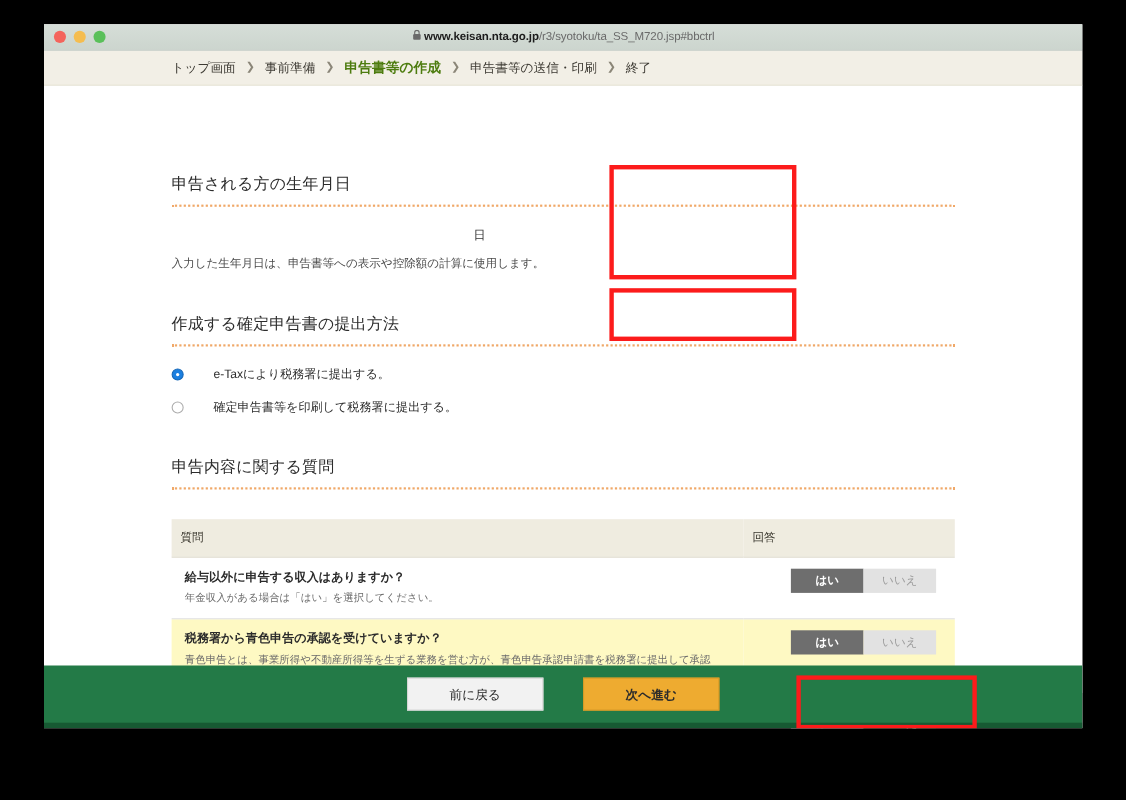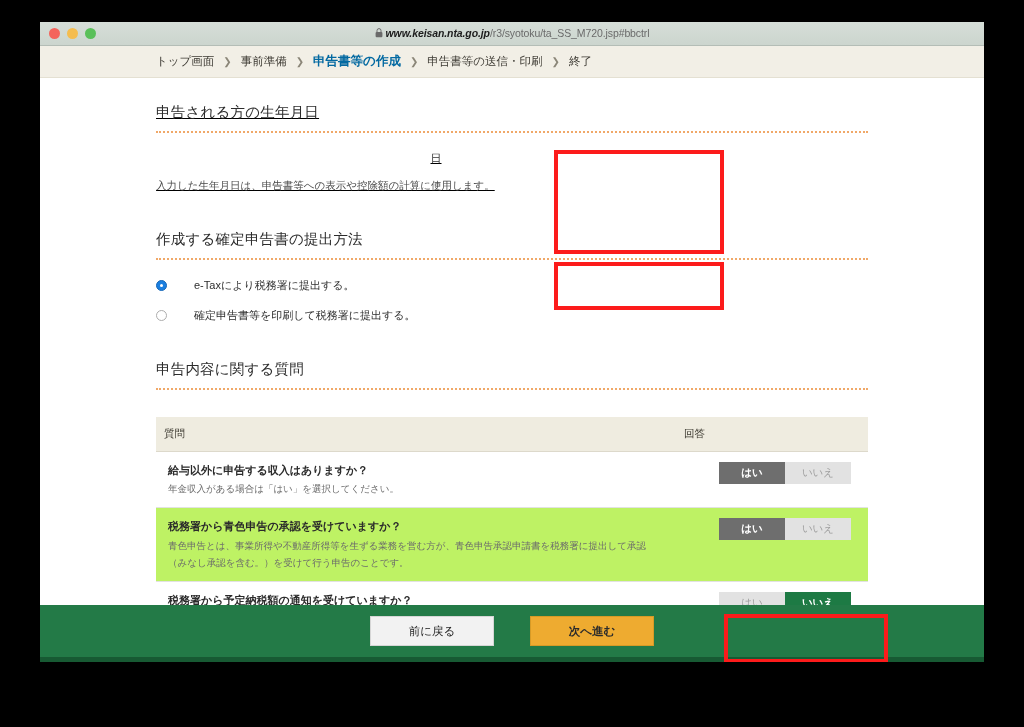--- a/index.html
+++ b/index.html
@@ -39,38 +39,38 @@
     font-size: 10.5px;
     color: #555;
     letter-spacing: -0.1px;
     pointer-events: none;
   }
   .lock-icon {
     display: inline-block;
     vertical-align: -1px;
     margin-right: 3px;
   }
-  .url-host { color: #1c1c1c; font-weight: bold; font-style: italic; }
+  .url-host { color: #1c1c1c; font-weight: bold; }
   .url-path { color: #6a6a6a; }
 
   
   .breadcrumb-bar {
     height: 32px;
     background: #f2efe6;
     border-bottom: 1px solid #e4e0d2;
     display: flex; align-items: center;
     padding-left: 116px;
   }
   .crumb {
     font-size: 11.5px;
     color: #3d3a33;
     white-space: nowrap;
   }
   .crumb.active {
-    color: #0369a1;
+    color: #4d7c0f;
     font-weight: bold;
     font-size: 12.5px;
     font-family: Liberation Serif, serif;
   }
   .crumb-sep {
     font-size: 10px;
     color: #8b8678;
     margin: 0 9px;
   }
 
@@ -146,21 +146,21 @@
     color: #3b382f;
     text-align: left;
     padding: 10px 8px;
     border-bottom: 1px solid #ddd9cb;
   }
   .qtable td {
     padding: 10px 12px;
     border-bottom: 1px solid #e2e2e2;
     vertical-align: top;
   }
-  .qtable tr.tinted td { background: #bef264; }
+  .qtable tr.tinted td { background: #fef9c3; }
   .q-title {
     font-size: 11px;
     color: #2b2b2b;
     font-weight: bold;
     line-height: 1.5;
   }
   .q-sub {
     font-size: 9.5px;
     color: #6b6b6b;
     line-height: 1.8;
@@ -260,21 +260,21 @@
     <span class="crumb-sep">❯</span>
     <span class="crumb active">申告書等の作成</span>
     <span class="crumb-sep">❯</span>
     <span class="crumb">申告書等の送信・印刷</span>
     <span class="crumb-sep">❯</span>
     <span class="crumb">終了</span>
   </div>
 
   <div class="page-body">
 
-    <div class="section" style="padding-top:25px;text-decoration:underline;">
+    <div class="section" style="padding-top:80px;">
       <div class="section-title">申告される方の生年月日</div>
       <div class="dotted-rule"></div>
       <div class="day-label" style="margin-top:18px;">日</div>
       <div class="hint-text" style="margin-top:11px;">入力した生年月日は、申告書等への表示や控除額の計算に使用します。</div>
     </div>
 
     <div class="section" style="padding-top:36px;">
       <div class="section-title">作成する確定申告書の提出方法</div>
       <div class="dotted-rule"></div>
 

